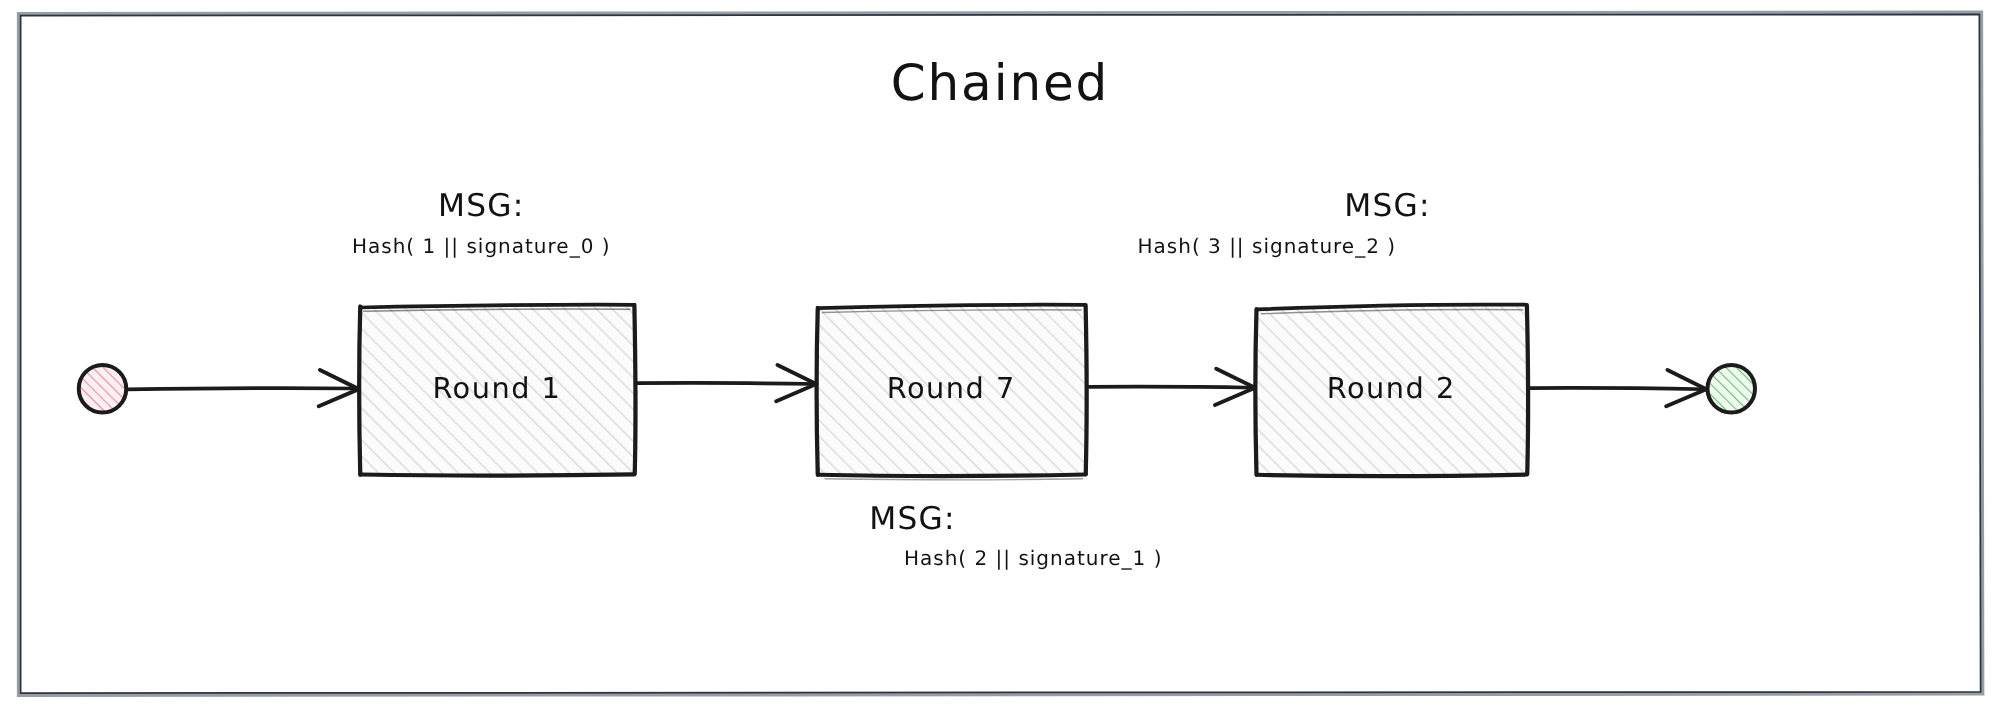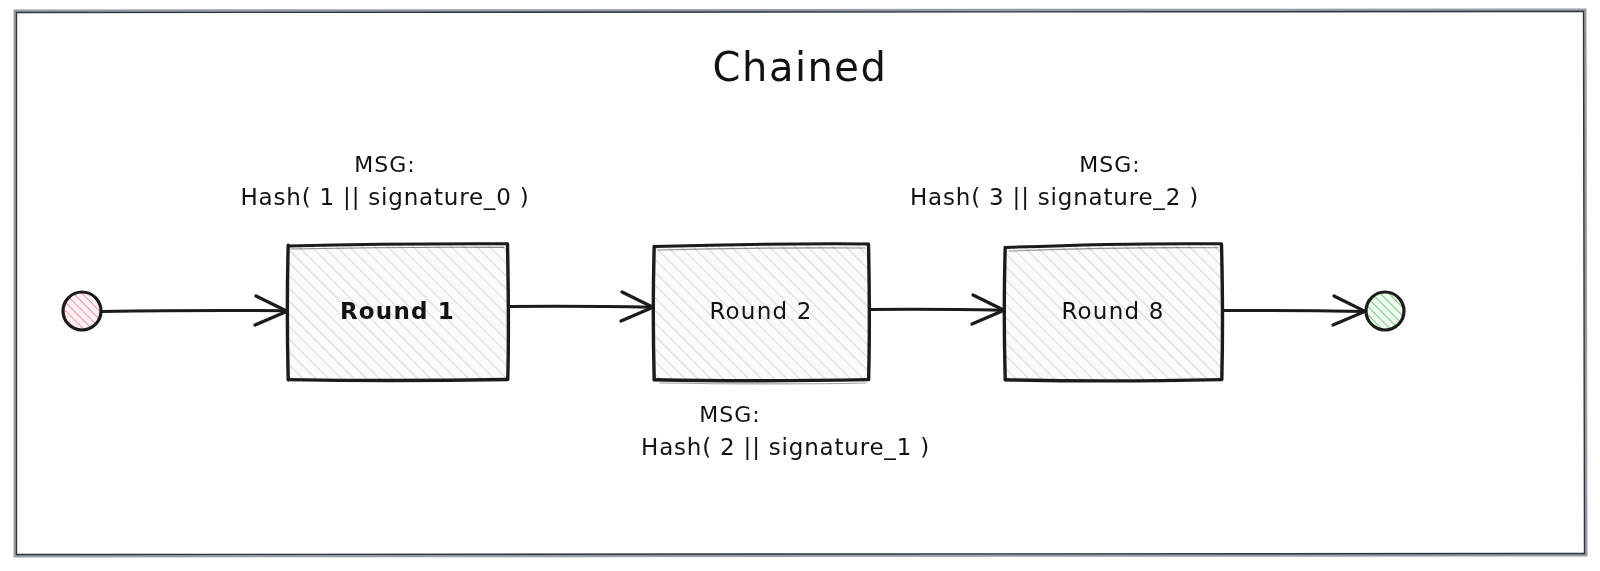--- a/index.html
+++ b/index.html
@@ -55,26 +55,26 @@
     font-size: 23px;
     letter-spacing: 1.2px;
     text-align: center;
   }
 
   .msg-group {
     position: absolute;
     text-align: center;
   }
   .msg-head {
-    font-size: 22px;
+    font-size: 25px;
     letter-spacing: 1px;
     line-height: 26px;
   }
   .msg-body {
-    font-size: 23px;
+    font-size: 16px;
     letter-spacing: 0.8px;
     line-height: 30px;
     margin-top: 4px;
   }
 </style>
 </head>
 <body>
 
 <div id="canvas">
 
@@ -161,25 +161,25 @@
 
     <g>
       <path d="M1223,310.5 C1270,310.2 1320,310.6 1364,311.4" fill="none" stroke="#1b1b1b" stroke-width="3" stroke-linecap="round"></path>
       <path d="M1334,296 L1365,311.4" fill="none" stroke="#1b1b1b" stroke-width="3.2" stroke-linecap="round"></path>
       <path d="M1333,325 L1365,311.4" fill="none" stroke="#1b1b1b" stroke-width="3.2" stroke-linecap="round"></path>
     </g>
   </svg>
 
   <div class="txt diagram-title">Chained</div>
 
-  <div class="txt box-label" style="left:287px; top:298px; width:221px;font-weight:bold;">Round 1</div>
+  <div class="txt box-label" style="left:287px; top:298px; width:221px;">Round 1</div>
 
-  <div class="txt box-label" style="left:653px; top:298px; width:216px;">Round 2</div>
+  <div class="txt box-label" style="left:653px; top:298px; width:216px;">Round 7</div>
 
-  <div class="txt box-label" style="left:1004px; top:298px; width:218px;">Round 8</div>
+  <div class="txt box-label" style="left:1004px; top:298px; width:218px;">Round 2</div>
 
   <div class="msg-group" style="left:185px; top:152px; width:400px;">
     <div class="txt msg-head" style="position:relative; left:0; width:400px; text-align:center;">MSG:</div>
     <div class="txt msg-body" style="position:relative; left:0; width:400px; text-align:center;">Hash( 1 || signature_0 )</div>
   </div>
 
   <div class="msg-group" style="left:530px; top:402px; width:400px;">
     <div class="txt msg-head" style="position:relative; left:0; width:400px; text-align:center;">MSG:</div>
     <div class="txt msg-body" style="position:relative; left:0; width:400px; text-align:right;">Hash( 2 || signature_1 )</div>
   </div>

